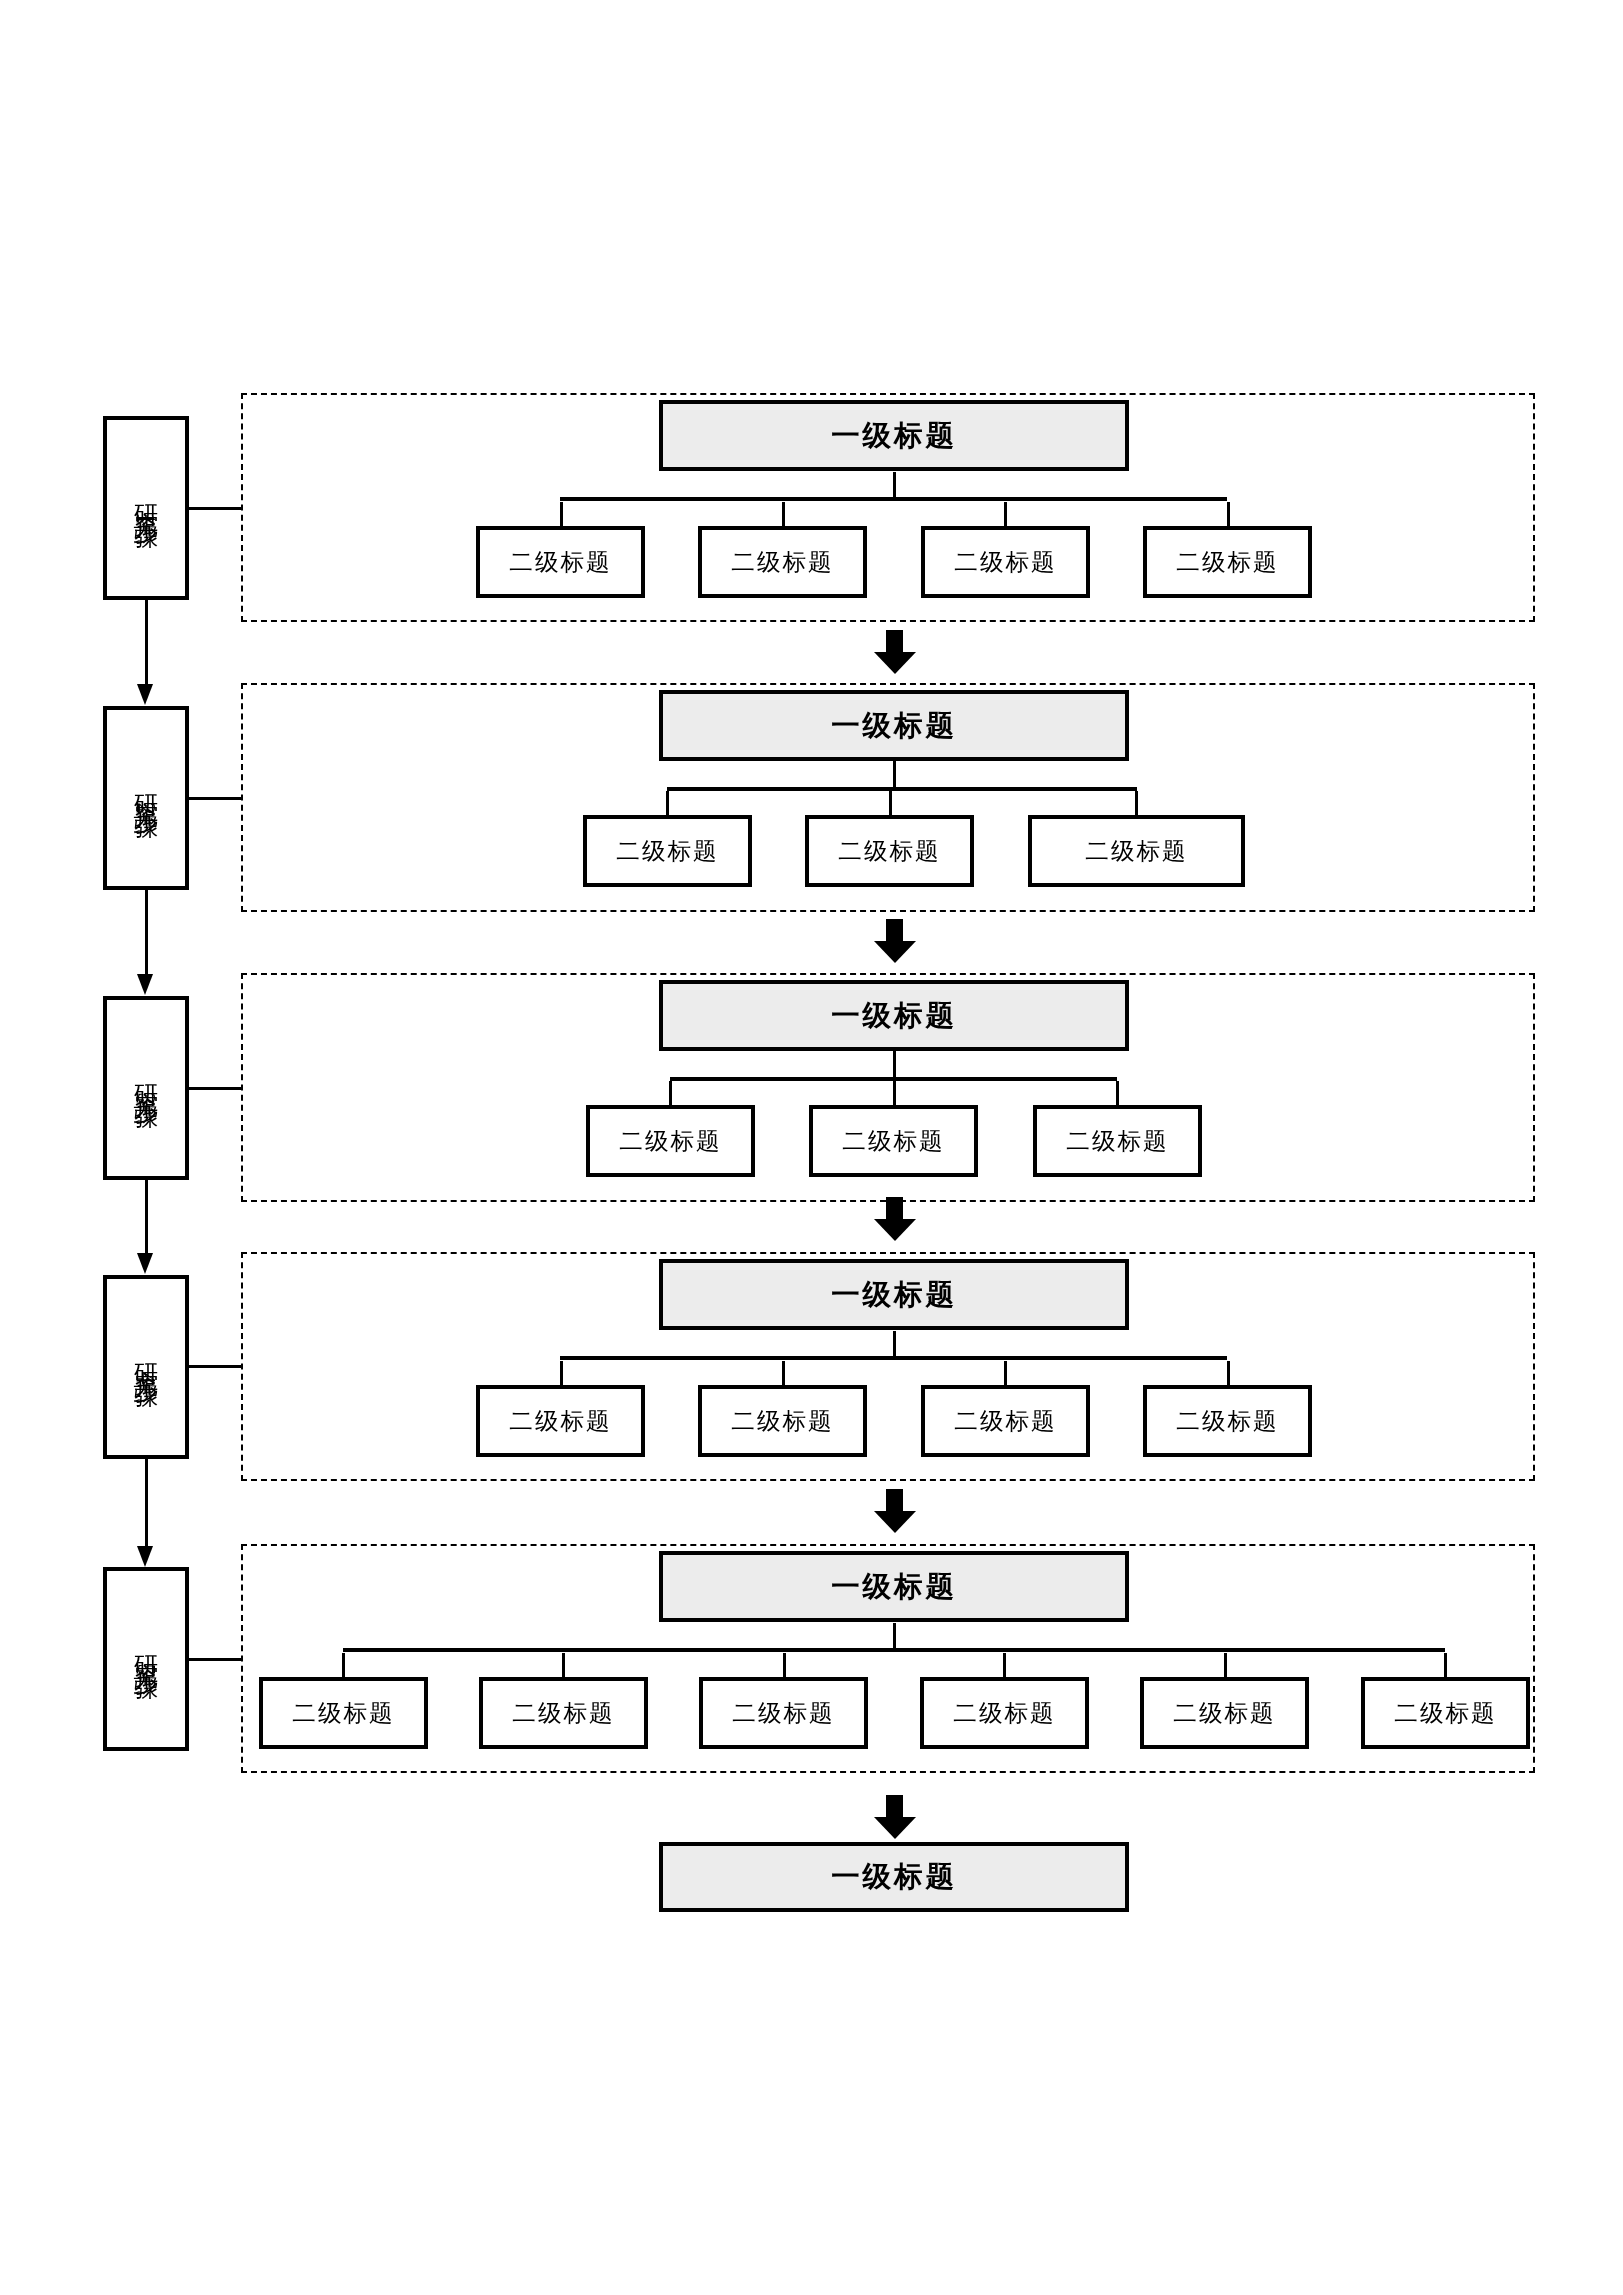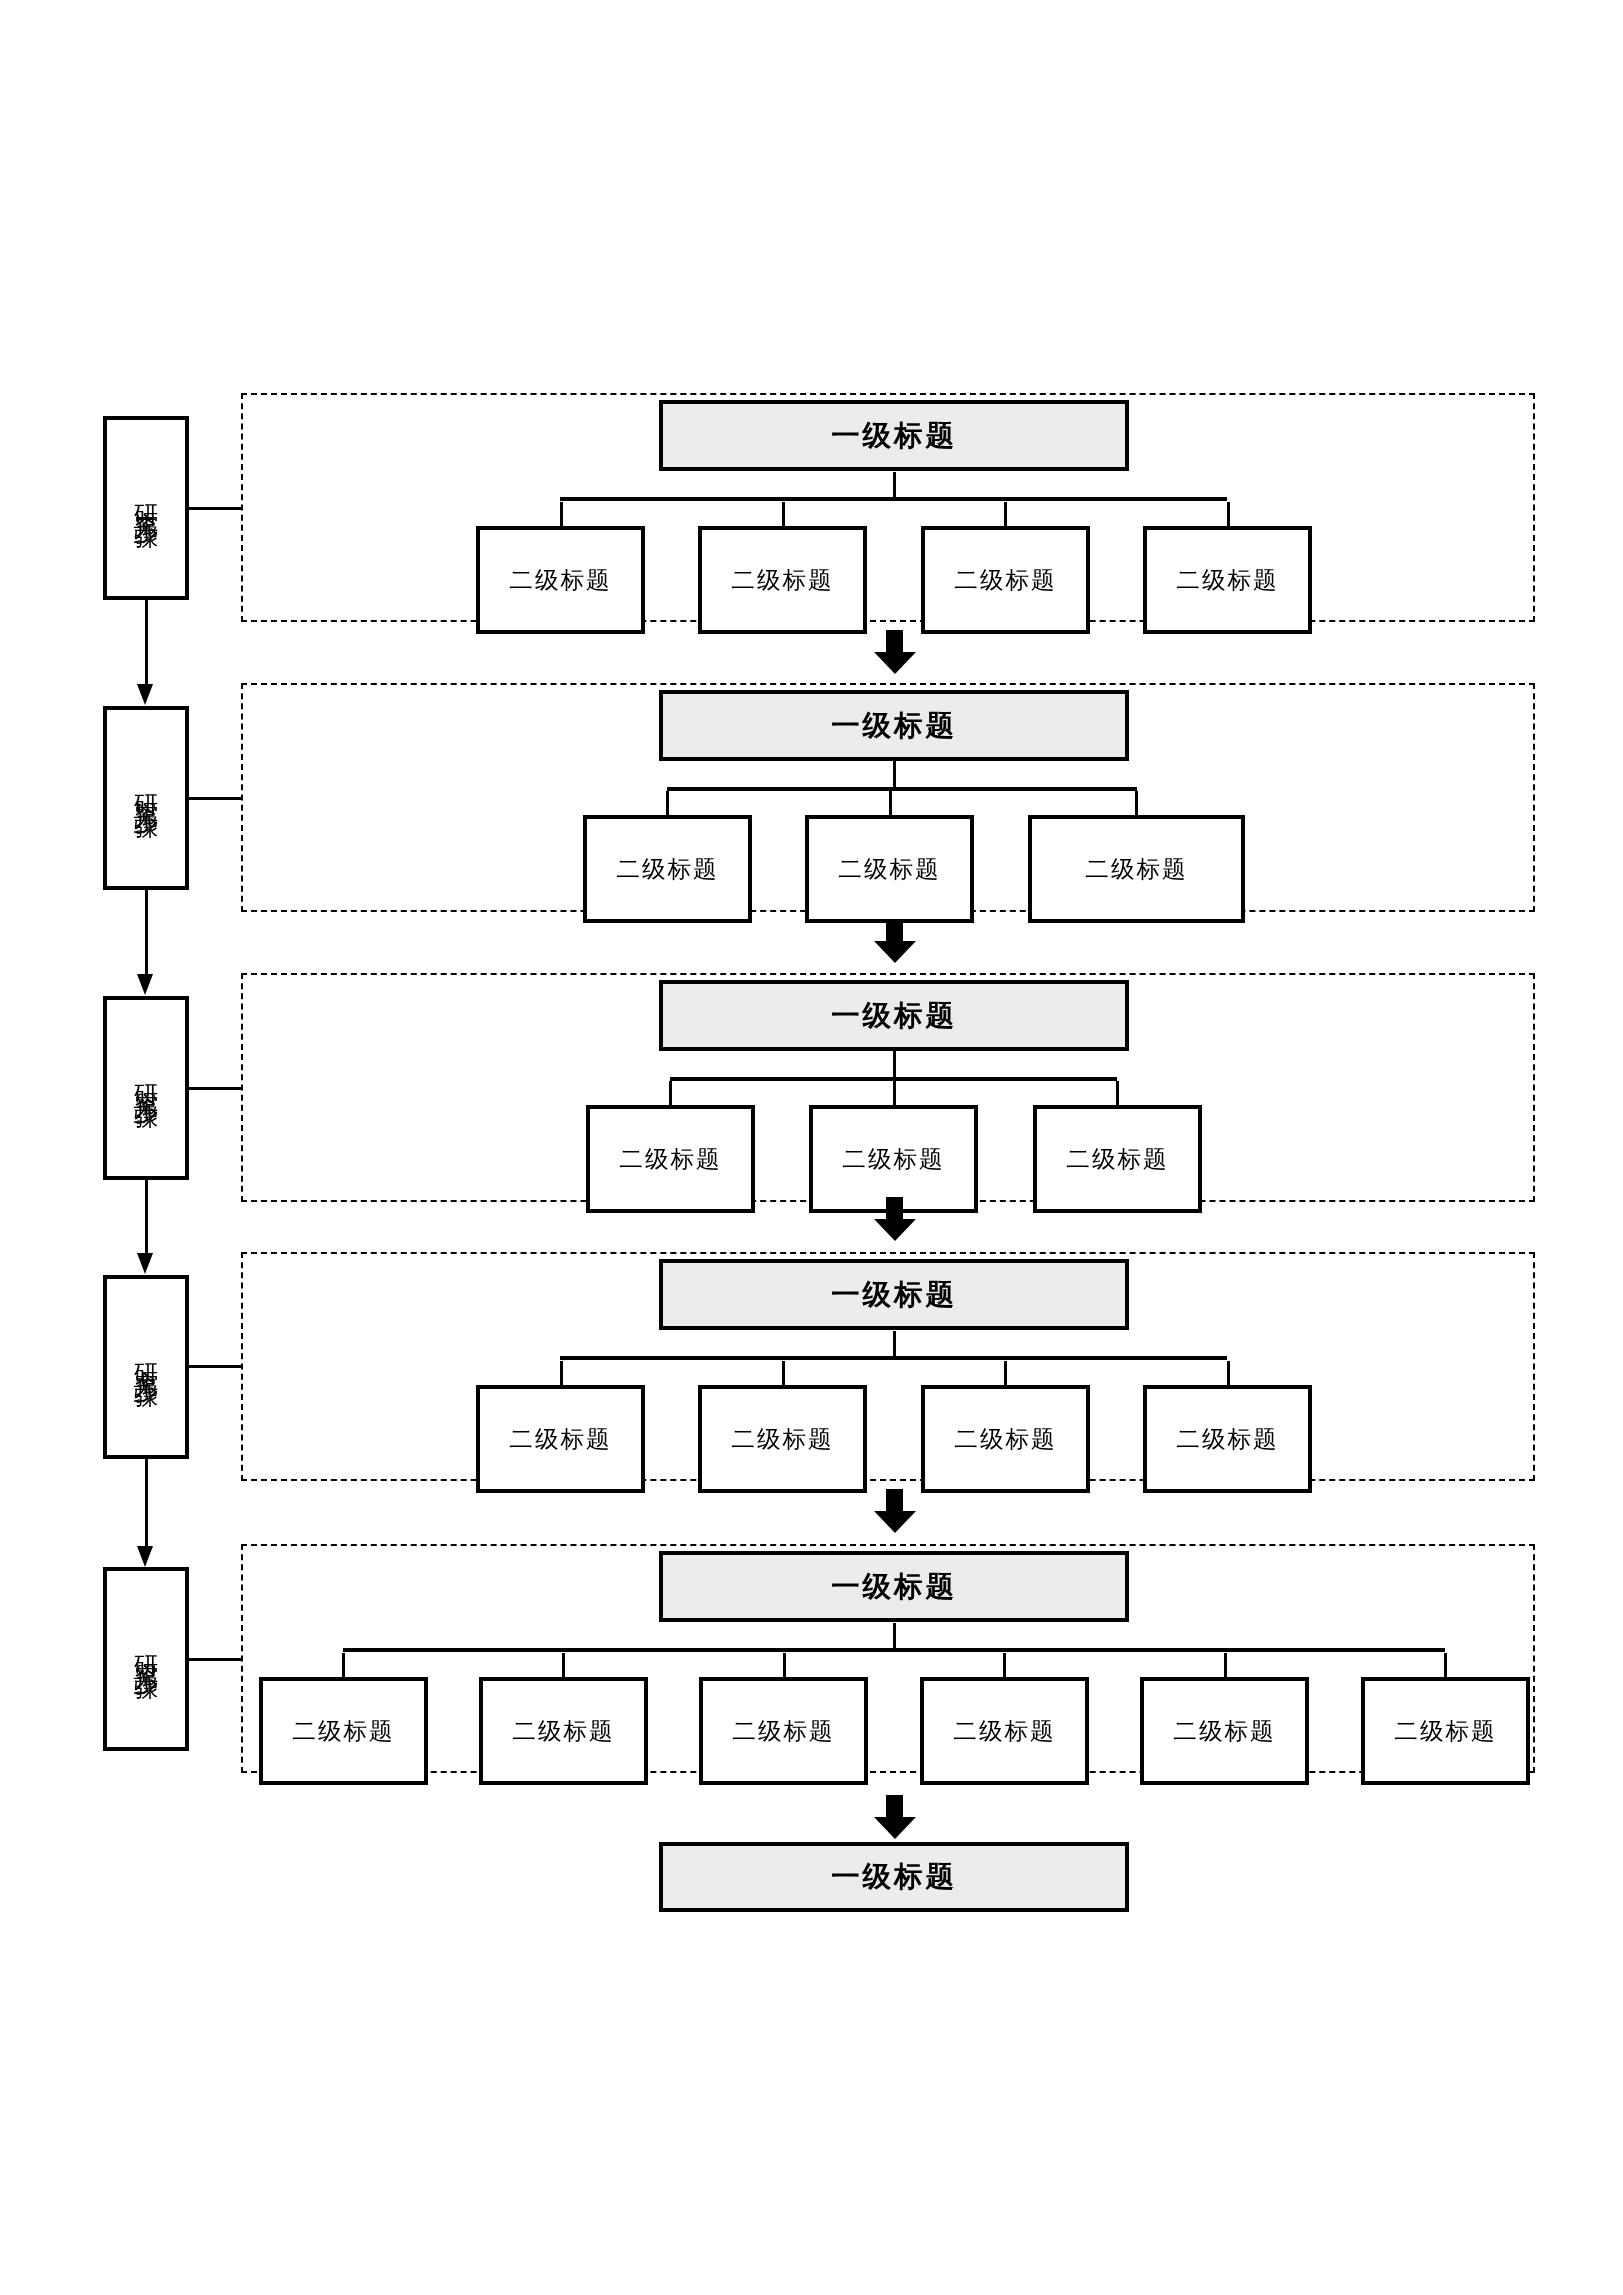--- a/index.html
+++ b/index.html
@@ -54,21 +54,21 @@
     justify-content: center;
     font-family: "Liberation Sans", sans-serif;
     font-weight: 700;
     font-size: 28.5px;
     letter-spacing: 2.9px;
   }
   
   .l2box {
     position: absolute;
     width: 169px;
-    height: 108px;
+    height: 72px;
     border: 4.4px solid #000;
     background: #ffffff;
     display: flex;
     align-items: center;
     justify-content: center;
     font-size: 23.6px;
     letter-spacing: 2px;
     font-family: "Liberation Serif", serif;
   }
   

